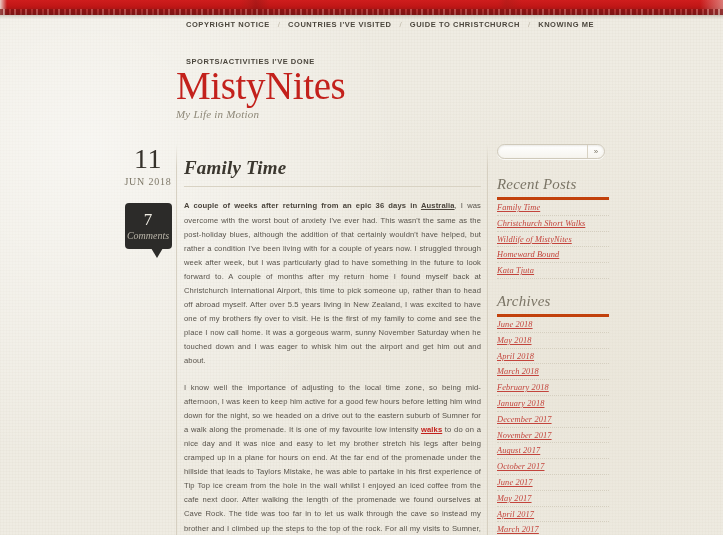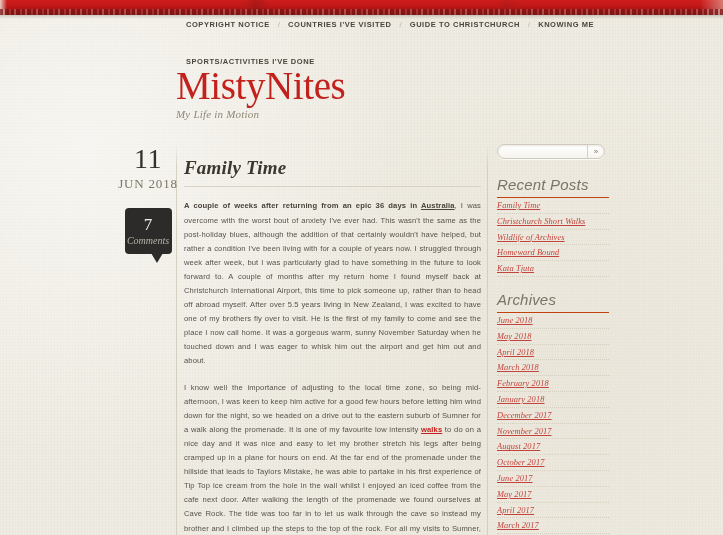--- a/index.html
+++ b/index.html
@@ -145,21 +145,21 @@
   }
   .meta-day {
     font-family: "Liberation Serif", serif;
     font-size: 28px;
     line-height: 30px;
     color: #36322b;
     letter-spacing: 0.5px;
   }
   .meta-monthyear {
     font-family: "Liberation Serif", serif;
-    font-size: 13px;
+    font-size: 10px;
     letter-spacing: 0.8px;
     color: #7d7767;
     margin-top: 2px;
     text-transform: uppercase;
   }
   .comment-bubble {
     position: relative;
     width: 47px;
     height: 46px;
     margin: 16px auto 0 auto;
@@ -271,26 +271,26 @@
     color: #7d7767;
     font-size: 8px;
     line-height: 12px;
     cursor: pointer;
     padding: 0;
     border-radius: 0 8px 8px 0;
   }
 
   .widget { margin-top: 17px; }
   .widget-title {
-    font-family: Liberation Sans, sans-serif;
+    font-family: Liberation Serif, serif;
     font-style: italic;
     font-size: 15px;
     color: #7a7465;
     padding-bottom: 4px;
-    border-bottom: 1px solid #c2410c;
+    border-bottom: 3px solid #c2410c;
     letter-spacing: 0.2px;
   }
   .widget ul {
     list-style: none;
     margin: 0;
     padding: 0;
   }
   .widget li {
     border-bottom: 1px dotted #d5cfc0;
   }
@@ -381,21 +381,21 @@
       <section class="widget">
         <div class="widget-title">Recent Posts</div>
         <ul>
           <li>
               <a>Family Time</a>
             </li>
           <li>
               <a>Christchurch Short Walks</a>
             </li>
           <li>
-              <a>Wildlife of Archives</a>
+              <a>Wildlife of MistyNites</a>
             </li>
           <li>
               <a>Homeward Bound</a>
             </li>
           <li>
               <a>Kata Tjuta</a>
             </li>
         </ul>
       </section>
 

